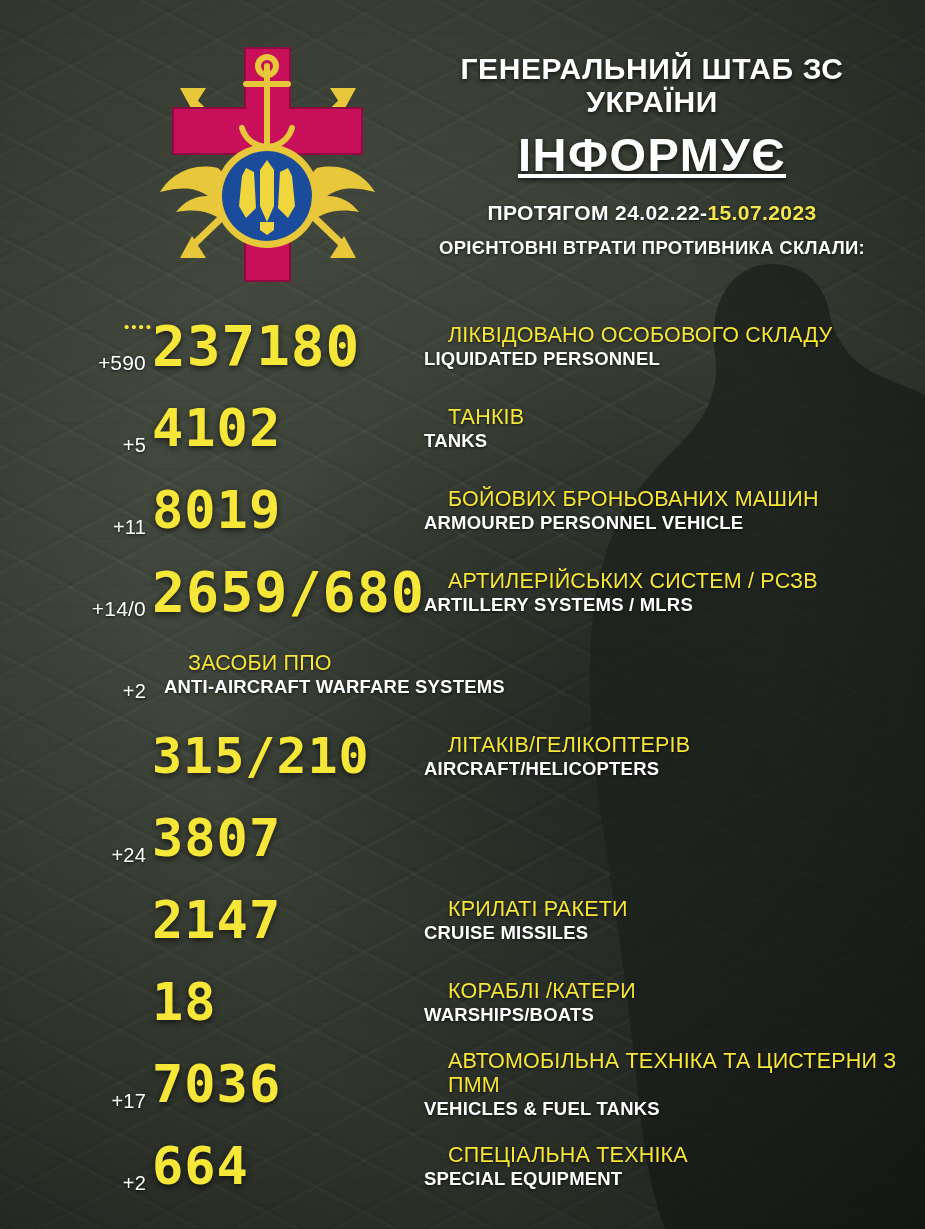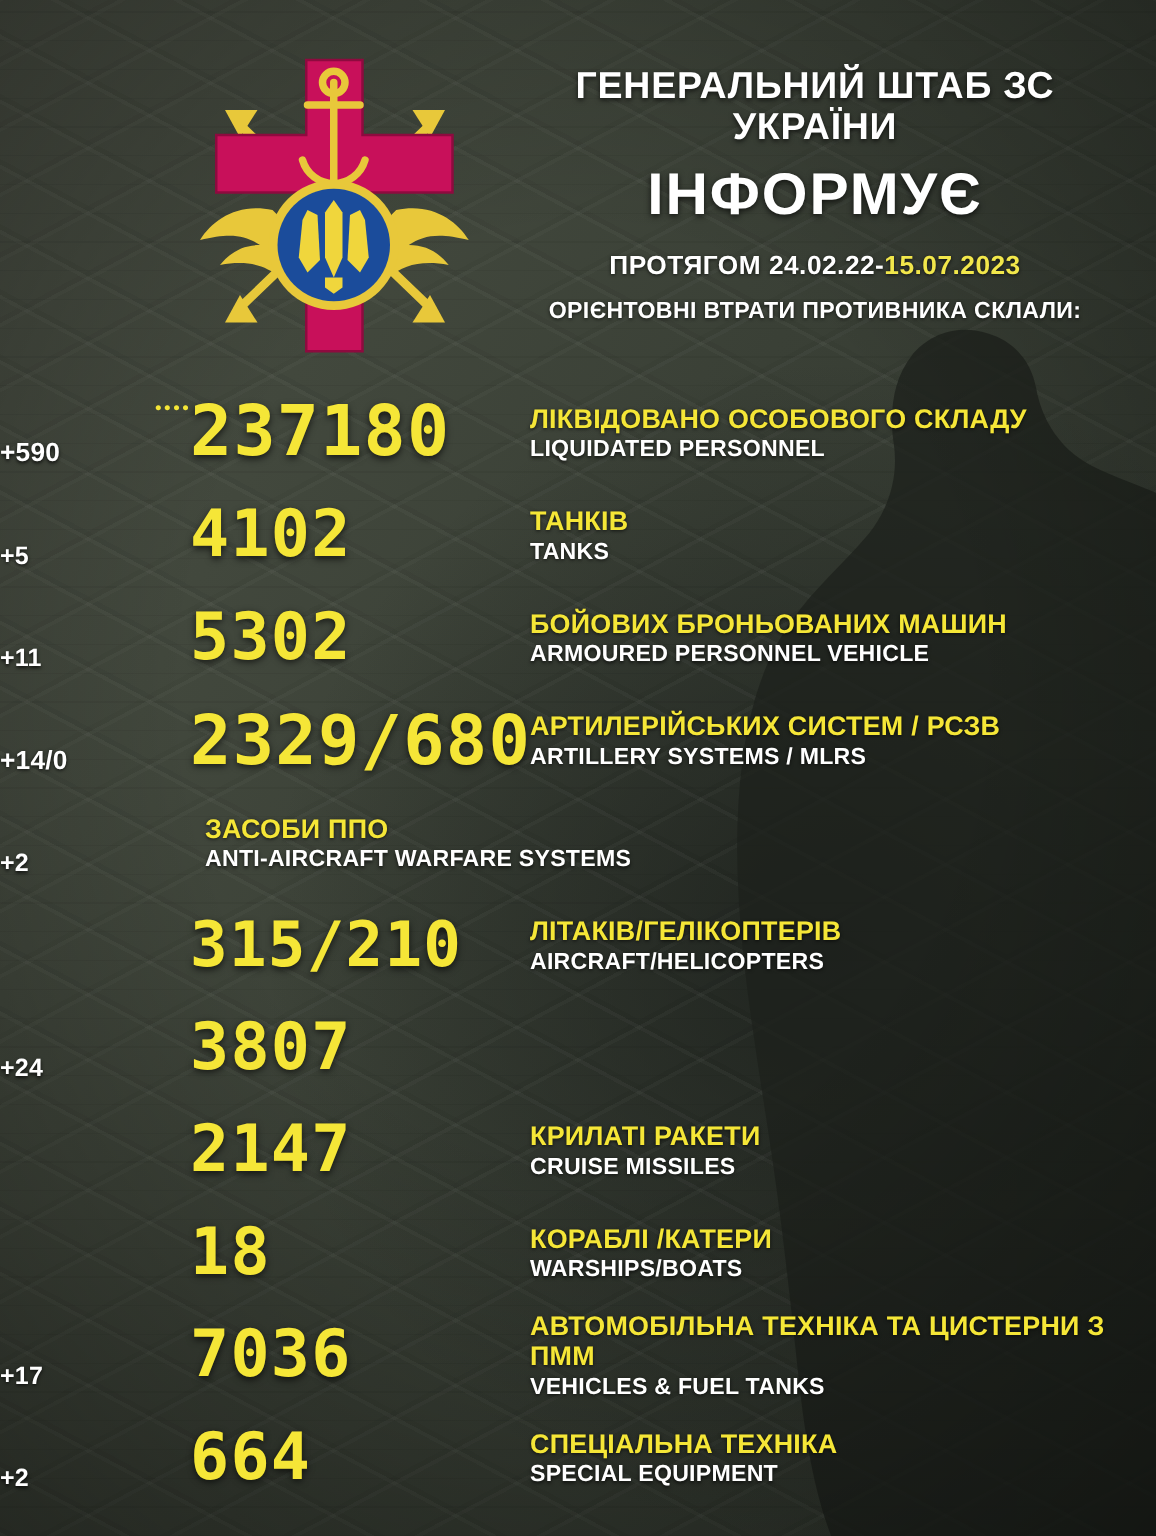--- a/index.html
+++ b/index.html
@@ -78,20 +78,21 @@
     text-shadow: 0 2px 4px rgba(0,0,0,0.7);
   }
   .t-line2 {
     font-size: 47px;
     font-weight: bold;
     letter-spacing: 1.5px;
     text-transform: uppercase;
     margin-top: 12px;
     line-height: 1.05;
     text-shadow: 0 2px 5px rgba(0,0,0,0.75);
+    text-decoration: underline;
   }
   .t-line3 {
     font-size: 21px;
     font-weight: bold;
     margin-top: 22px;
     letter-spacing: 0.4px;
     text-transform: uppercase;
     text-shadow: 0 1px 3px rgba(0,0,0,0.7);
   }
   .t-line3 .date {
@@ -115,25 +116,25 @@
   }
   .row {
     position: relative;
     display: flex;
     align-items: center;
     height: 82px;
   }
   .delta {
     width: 152px;
     flex: 0 0 152px;
-    text-align: left;
+    text-align: right;
     padding-right: 6px;
     color: #ffffff;
     font-size: 20px;
-    font-weight: bold;
+    font-weight: normal;
     letter-spacing: 0.2px;
     text-shadow: 0 1px 3px rgba(0,0,0,0.8);
     align-self: flex-end;
     padding-bottom: 12px;
     box-sizing: border-box;
   }
   .num {
     width: 260px;
     flex: 0 0 260px;
     text-align: left;
@@ -149,24 +150,25 @@
   }
   .num.wide { font-size: 50px; }
   .labels {
     flex: 1 1 auto;
     padding-left: 12px;
     line-height: 1.12;
   }
   .lbl-ua {
     color: #f5e637;
     font-size: 21.5px;
-    font-weight: bold;
+    font-weight: normal;
     text-transform: uppercase;
     letter-spacing: 0.2px;
     text-shadow: 0 1px 3px rgba(0,0,0,0.7);
+    margin-left: 24px;
   }
   .lbl-en {
     color: #ffffff;
     font-size: 18.5px;
     font-weight: bold;
     text-transform: uppercase;
     letter-spacing: 0.2px;
     margin-top: 2px;
     text-shadow: 0 1px 3px rgba(0,0,0,0.7);
   }
@@ -261,30 +263,30 @@
       <div class="delta">+5</div>
       <div class="num">4102</div>
       <div class="labels">
         <div class="lbl-ua">Танків</div>
         <div class="lbl-en">Tanks</div>
       </div>
     </div>
 
     <div class="row r2">
       <div class="delta">+11</div>
-      <div class="num">5302</div>
+      <div class="num">8019</div>
       <div class="labels">
         <div class="lbl-ua">Бойових броньованих машин</div>
         <div class="lbl-en">Armoured personnel vehicle</div>
       </div>
     </div>
 
     <div class="row r3">
       <div class="delta">+14/0</div>
-      <div class="num wide">2329/680</div>
+      <div class="num wide">2659/680</div>
       <div class="labels">
         <div class="lbl-ua">Артилерійських систем / РСЗВ</div>
         <div class="lbl-en">Artillery systems / MLRS</div>
       </div>
     </div>
 
     <div class="row r4">
       <div class="delta">+2</div>
       <div class="labels">
         <div class="lbl-ua">Засоби ППО</div>

